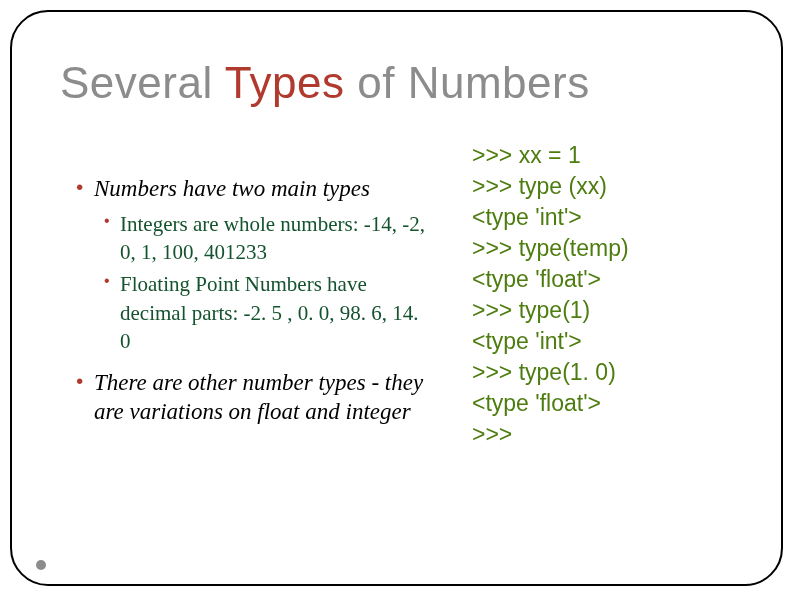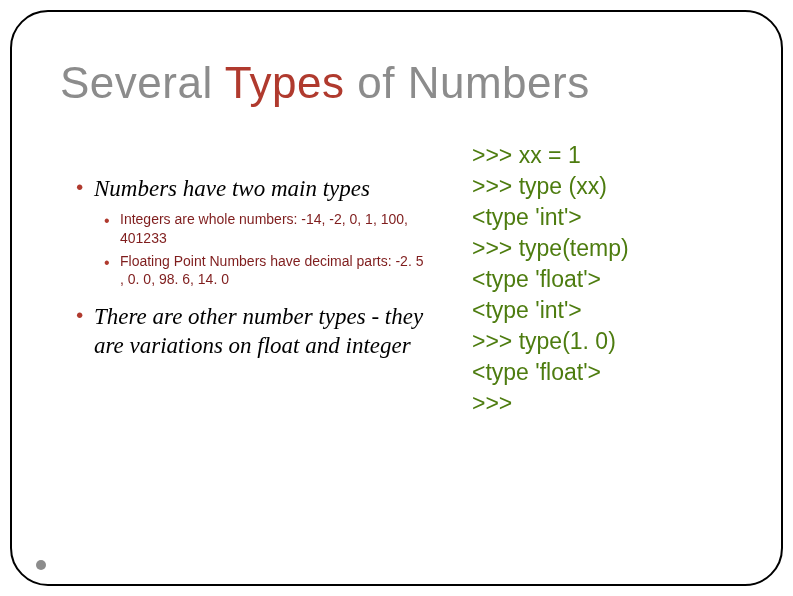--- a/index.html
+++ b/index.html
@@ -60,23 +60,23 @@
     color: #b03a2e;
     font-size: 20px;
     font-family: Arial, Helvetica, sans-serif;
   }
   .sublist {
     margin: 6px 0 14px 30px;
   }
   .bullet-l2 {
     position: relative;
     padding-left: 20px;
-    font-family: Liberation Sans, sans-serif;
-    font-size: 14px;
-    color: #7f1d1d;
+    font-family: Liberation Serif, serif;
+    font-size: 21px;
+    color: #14532d;
     line-height: 1.35;
     margin-bottom: 4px;
     max-width: 330px;
   }
   .bullet-l2::before {
     content: "•";
     position: absolute;
     left: 4px; top: 0;
     color: #b03a2e;
     font-size: 16px;
@@ -119,20 +119,21 @@
       </div>
       <div class="bullet-l1 second">There are other number types - they are variations on float and integer</div>
     </div>
 
     <div class="right-col">
       <div class="code-line">&gt;&gt;&gt; xx = 1</div>
       <div class="code-line">&gt;&gt;&gt; type (xx)</div>
       <div class="code-line">&lt;type 'int'&gt;</div>
       <div class="code-line">&gt;&gt;&gt; type(temp)</div>
       <div class="code-line">&lt;type 'float'&gt;</div>
+      <div class="code-line">&gt;&gt;&gt; type(1)</div>
       <div class="code-line">&lt;type 'int'&gt;</div>
       <div class="code-line">&gt;&gt;&gt; type(1. 0)</div>
       <div class="code-line">&lt;type 'float'&gt;</div>
       <div class="code-line">&gt;&gt;&gt;</div>
     </div>
   </div>
 
   <div class="deco-dot"></div>
 </div>
 

